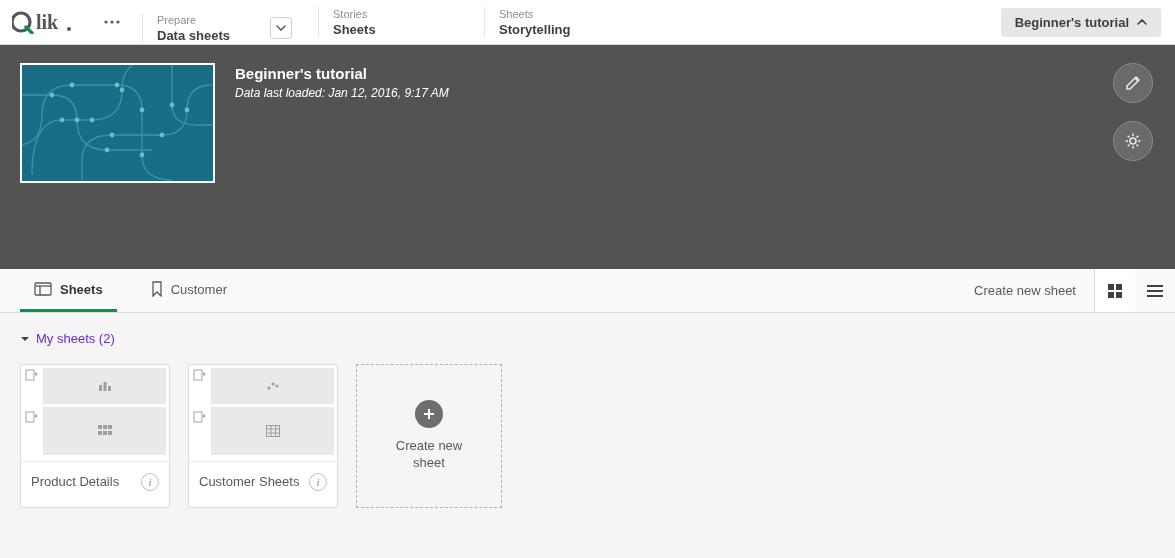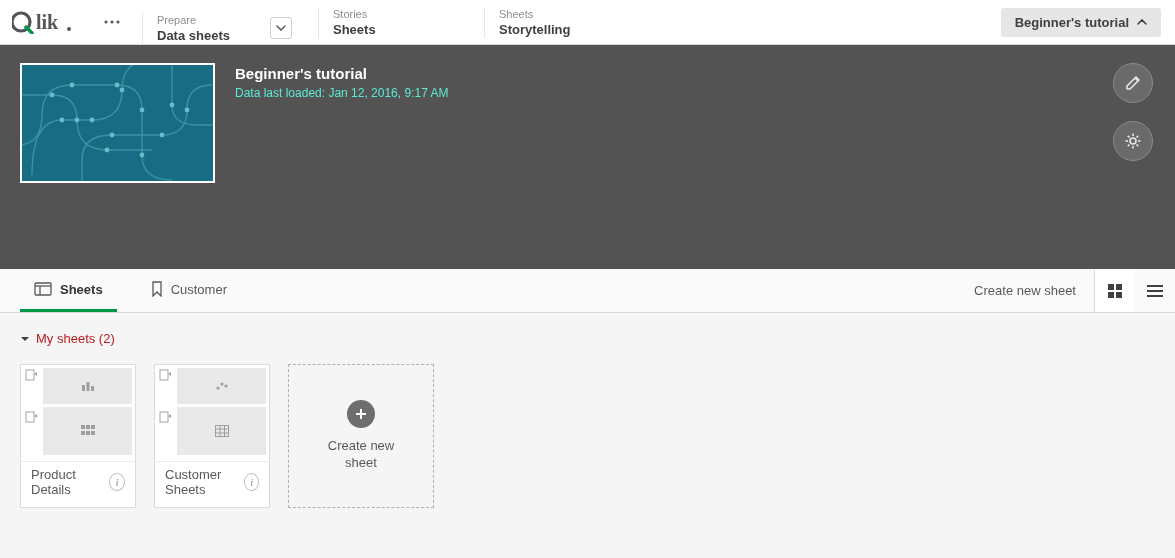--- a/index.html
+++ b/index.html
@@ -98,21 +98,21 @@
     border: 2px solid #fff;
     background: #186d84;
     position: relative;
     overflow: hidden;
     flex-shrink: 0;
   }
   .thumb-box svg { position: absolute; inset: 0; }
 
   .overview-texts { margin-left: 20px; padding-top: 2px; }
   .overview-title { font-size: 15px; font-weight: 600; margin-bottom: 4px; }
-  .overview-sub   { font-size: 12px; color: #5eead4; }
+  .overview-sub   { font-size: 12px; font-style: italic; color: #ffffff; }
 
   .overview-actions {
     position: absolute;
     right: 22px;
     top: 18px;
     display: flex;
     flex-direction: column;
     gap: 18px;
   }
   .round-btn {
@@ -178,31 +178,31 @@
   .sheets-area {
     background: #f5f5f5;
     height: calc(558px - 45px - 224px - 44px);
     padding: 18px 20px;
   }
   .section-header {
     display: flex;
     align-items: center;
     gap: 6px;
     margin-bottom: 18px;
-    color: #b91c1c;
+    color: #6d28d9;
     cursor: pointer;
   }
   .section-header svg { display: block; }
 
   .cards {
     display: flex;
     gap: 18px;
   }
   .sheet-card {
-    width: 116px;
+    width: 150px;
     background: #fff;
     border: 1px solid #dcdcdc;
     display: flex;
     flex-direction: column;
   }
   .sheet-preview {
     height: 96px;
     padding: 2px;
     position: relative;
   }

